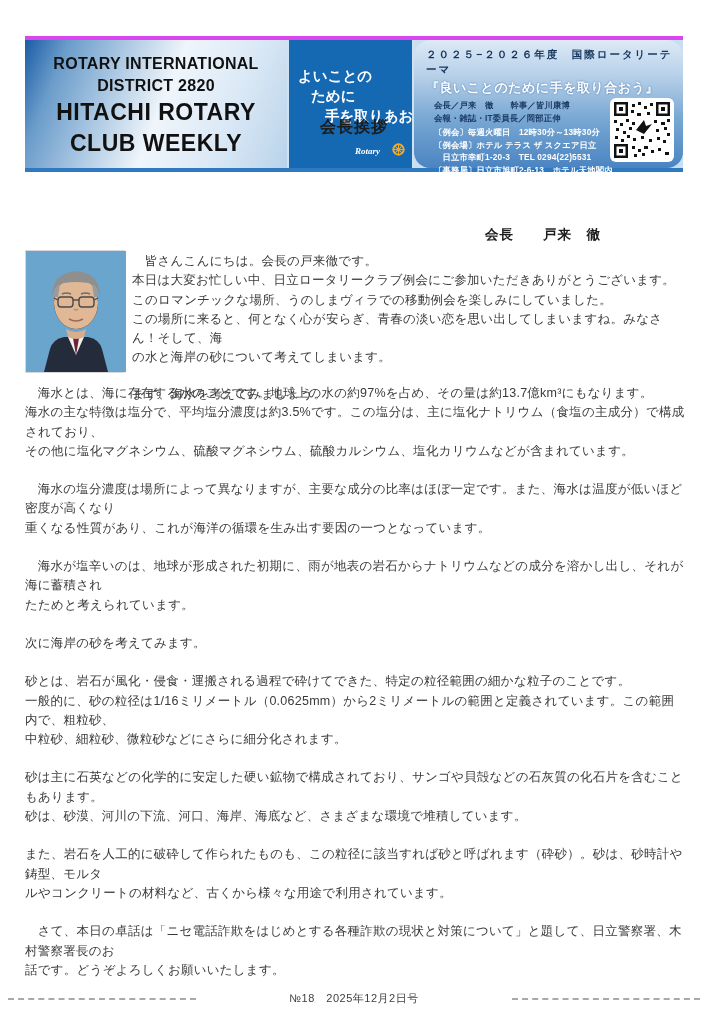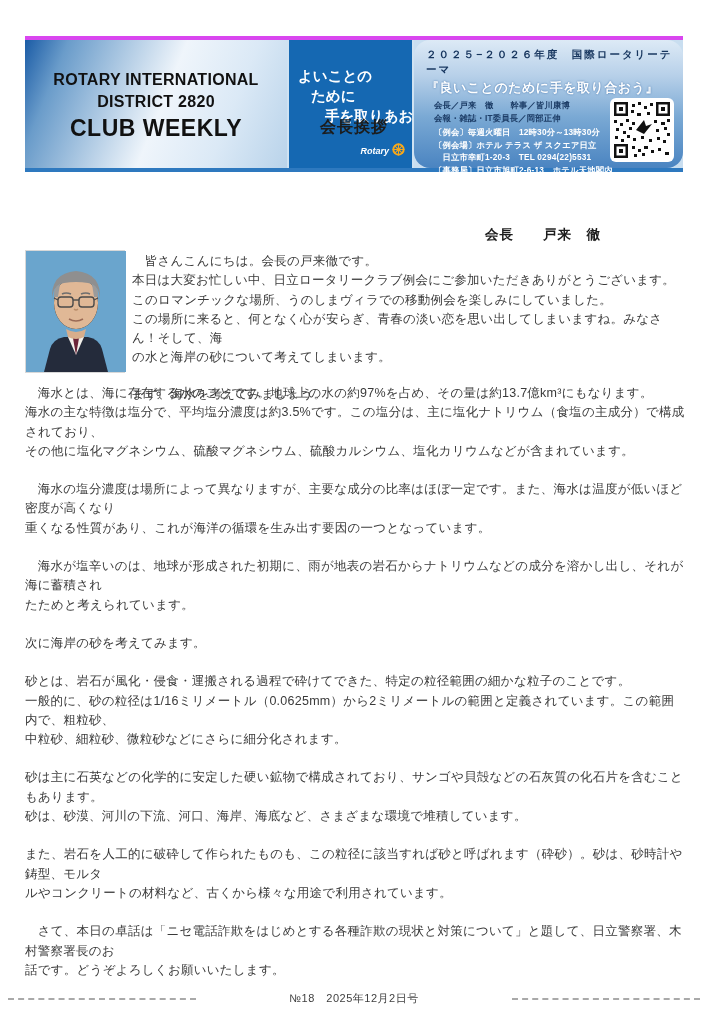--- a/index.html
+++ b/index.html
@@ -35,21 +35,21 @@
     position: relative;
     color: #fff; font-weight: bold;
     padding-top: 26px;
     border-left: 2px solid #cfe2f2; border-right: 2px solid #cfe2f2;
   }
   .hdr-mid .s0 { font-size: 14.5px; margin-left: 9px; line-height: 20px; }
   .hdr-mid .s1 { font-size: 14.5px; margin-left: 22px; line-height: 20px; }
   .hdr-mid .s2 { font-size: 14.5px; margin-left: 36px; line-height: 20px; white-space: nowrap; }
   .rotary-logo {
     position: absolute; right: 7px; bottom: 8px;
-    display: flex; align-items: center; gap: 3px;
+    display: flex; align-items: center; gap: 12px; font-family: Liberation Serif, serif;
   }
   .rotary-logo .rword { color: #fff; font-size: 9px; font-weight: bold; font-style: italic; }
 
   .hdr-right {
     flex: 1; height: 100%;
     background: linear-gradient(180deg, #ddeaf6 0%, #b7d0e9 28%, #7aa9d4 60%, #4a84c1 100%);
     position: relative;
     padding: 7px 8px 0 12px;
     border-radius: 16px;
   }
@@ -90,20 +90,21 @@
 </style>
 </head>
 <body>
 
 <div class="page">
 
   <div class="header">
     <div class="hdr-left">
       <div class="l1">ROTARY INTERNATIONAL</div>
       <div class="l2">DISTRICT 2820</div>
+      <div class="l3">HITACHI ROTARY</div>
       <div class="l4">CLUB WEEKLY</div>
     </div>
 
     <div class="hdr-mid">
       <div class="s0">よいことの</div>
       <div class="s1">ために</div>
       <div class="s2">手を取りあおう</div>
       <div class="rotary-logo">
         <span class="rword">Rotary</span>
         <span>

